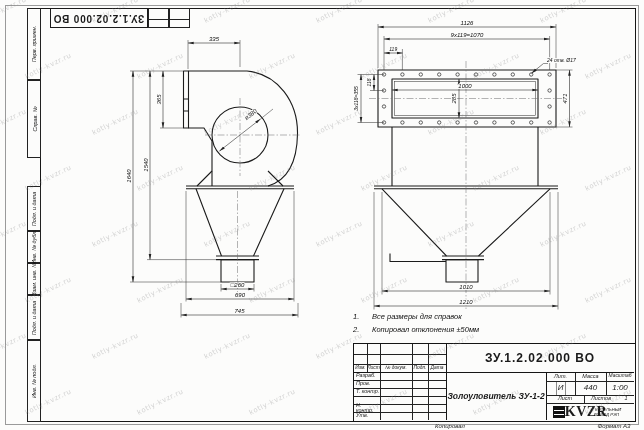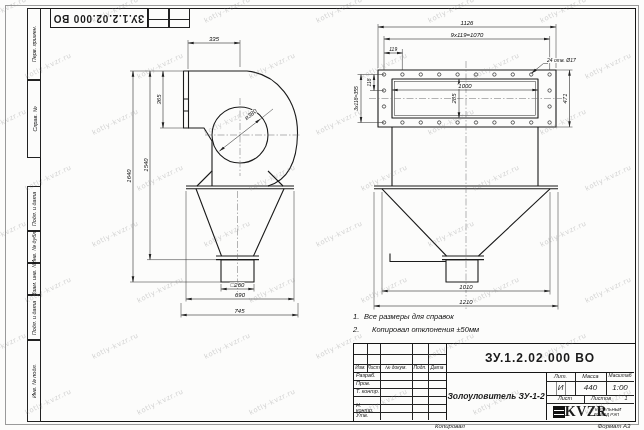--- a/index.html
+++ b/index.html
@@ -197,21 +197,21 @@
       <text class="d" transform="translate(455.8,98.5) rotate(-90)" text-anchor="middle">285</text>
       <text class="d d5" transform="translate(371.2,82.5) rotate(-90)" text-anchor="middle">118</text>
       <text class="d d5" transform="translate(358.2,98.5) rotate(-90)" text-anchor="middle">3x118=355</text>
       <text class="d" transform="translate(566.5,98.5) rotate(-90)" text-anchor="middle">471</text>
       <text class="d" x="466" y="288.6" text-anchor="middle">1010</text>
       <text class="d" x="466" y="303.6" text-anchor="middle">1210</text>
     </g>
   </svg>
 
   <span class="note-num" style="left:353px;top:312px;">1.</span>
-  <span class="note-txt" style="left:364px;top:312px;">Все размеры для справок</span>
+  <span class="note-txt" style="left:372px;top:312px;">Все размеры для справок</span>
   <span class="note-num" style="left:353px;top:325px;">2.</span>
   <span class="note-txt" style="left:372px;top:325px;">Копировал отклонения ±50мм</span>
 
   <div class="abs tb">
 
     <div class="abs vln" style="left:13px;top:0;height:28px;"></div>
     <div class="abs vln" style="left:26px;top:0;height:76px;"></div>
     <div class="abs vln" style="left:58px;top:0;height:76px;"></div>
     <div class="abs vln" style="left:74px;top:0;height:76px;"></div>
     <div class="abs vln2" style="left:92px;top:0;height:76px;"></div>

